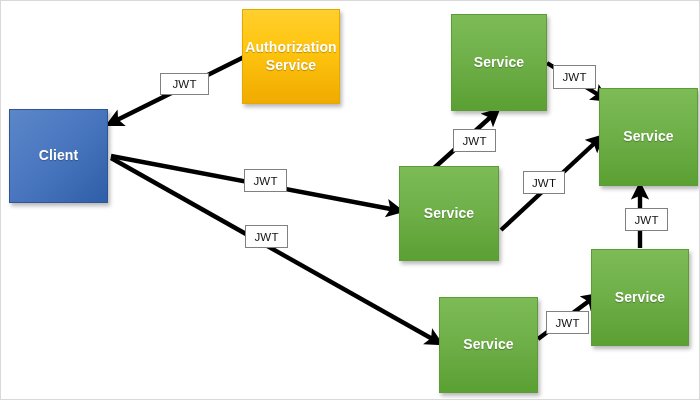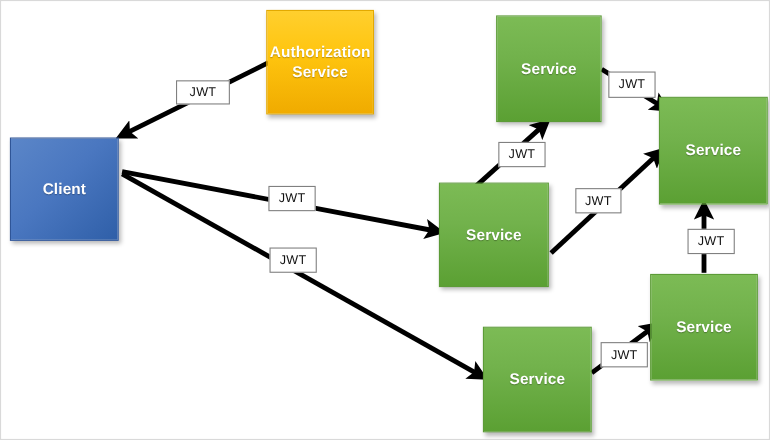--- a/index.html
+++ b/index.html
@@ -42,21 +42,20 @@
     z-index: 2;
   }
   .node-green {
     background: linear-gradient(180deg, #7cbb55 0%, #72b24c 38%, #5ba033 100%);
     border: 1px solid #5c9b37;
     text-align: right;
   }
   .node-blue {
     background: linear-gradient(135deg, #5b86c8 0%, #4a77c0 45%, #2f5fa8 100%);
     border: 1px solid #2f5597;
-    margin-top: 16px;
   }
   .node-amber {
     background: linear-gradient(180deg, #ffcf2e 0%, #ffc50f 42%, #f0ab00 100%);
     border: 1px solid #e3a900;
   }
   .node-label {
     display: block;
     padding: 0 4px;
   }
   .edge-label {

